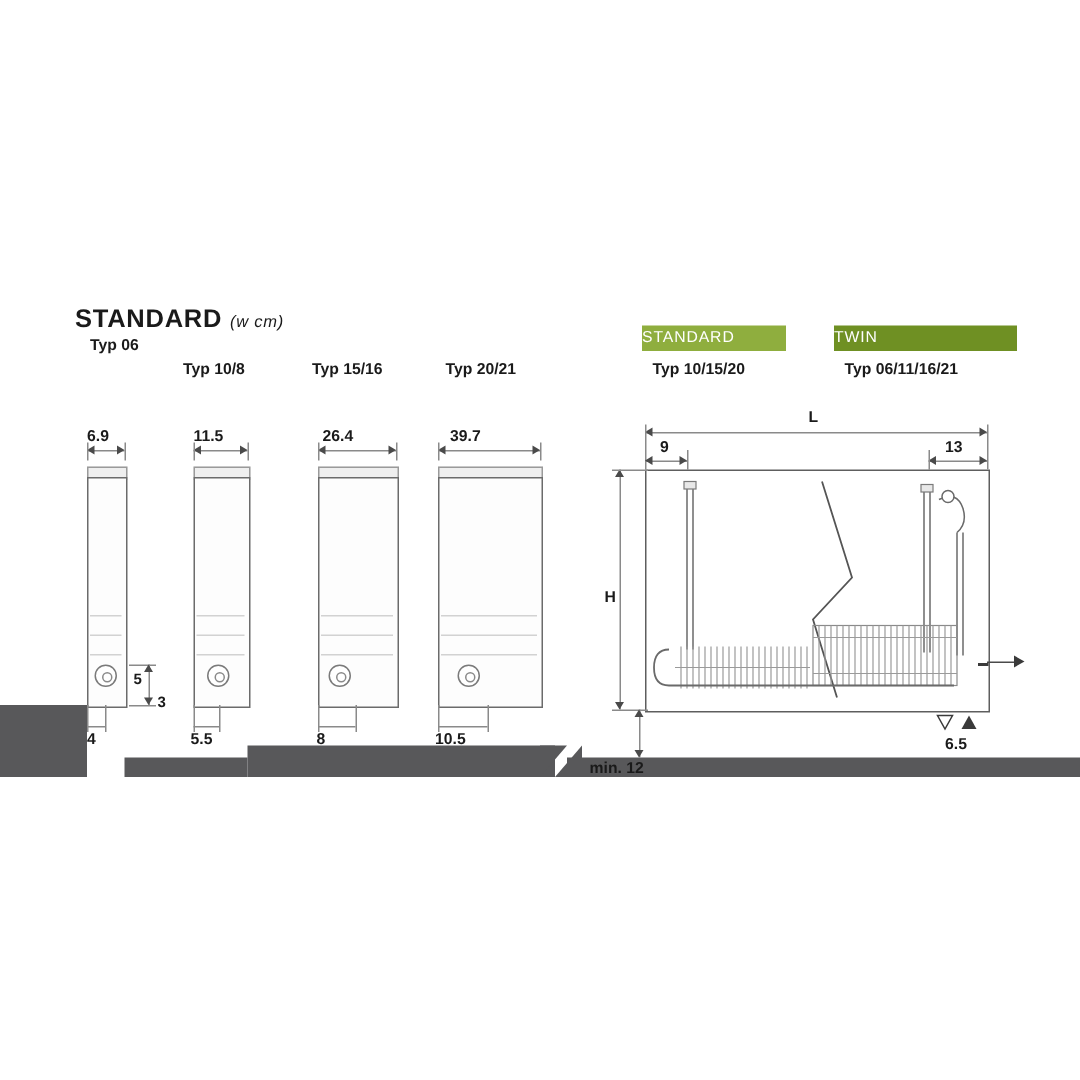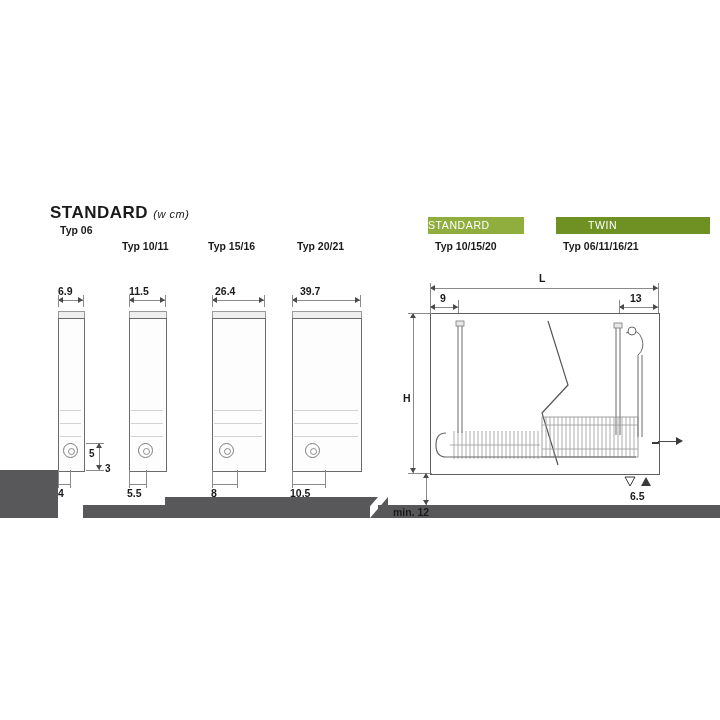--- a/index.html
+++ b/index.html
@@ -42,21 +42,21 @@
 <body>
 
 <div id="stage">
 
   <div class="t title" style="left:50px;top:203px;">
     <span>STANDARD</span>
     <span class="title-sub">(w cm)</span>
   </div>
 
   <div class="t typ" style="left:60px;top:224px;">Typ 06</div>
-  <div class="t typ" style="left:122px;top:240px;">Typ 10/11</div>
+  <div class="t typ" style="left:122px;top:240px;">Typ 10/8</div>
   <div class="t typ" style="left:208px;top:240px;">Typ 15/16</div>
   <div class="t typ" style="left:297px;top:240px;">Typ 20/21</div>
 
   <div class="thinh" style="left:58px;top:300px;width:25px;"></div>
   <div class="arrowL" style="left:58px;top:297px;"></div>
   <div class="arrowR" style="left:78px;top:297px;"></div>
   <div class="thinv" style="left:58px;top:295px;height:12px;"></div>
   <div class="thinv" style="left:83px;top:295px;height:12px;"></div>
   <div class="t dim" style="left:58px;top:285px;">6.9</div>
 
@@ -132,21 +132,21 @@
   <div class="t dim" style="left:290px;top:487px;">10.5</div>
 
   <div class="grayband" style="left:0px;top:470px;width:58px;height:48px;"></div>
   <div class="grayband" style="left:83px;top:505px;width:82px;height:13px;"></div>
   <div class="grayband" style="left:165px;top:497px;width:205px;height:21px;"></div>
   <div class="grayband" style="left:378px;top:505px;width:342px;height:13px;"></div>
   <div class="tri" style="left:360px;top:497px;border-left:18px solid #58585a;border-bottom:21px solid transparent;"></div>
   <div class="tri" style="left:370px;top:497px;border-right:18px solid #58585a;border-top:21px solid transparent;"></div>
 
   <div class="badge std" style="left:428px;top:217px;width:96px;">STANDARD</div>
-  <div class="badge twin" style="left:556px;top:217px;width:122px;padding-left:32px;">TWIN</div>
+  <div class="badge twin" style="left:556px;top:217px;width:122px;">TWIN</div>
   <div class="t typ" style="left:435px;top:240px;">Typ 10/15/20</div>
   <div class="t typ" style="left:563px;top:240px;">Typ 06/11/16/21</div>
 
   <div class="thinh" style="left:430px;top:288px;width:228px;"></div>
   <div class="arrowL" style="left:430px;top:285px;"></div>
   <div class="arrowR" style="left:653px;top:285px;"></div>
   <div class="thinv" style="left:430px;top:283px;height:30px;"></div>
   <div class="thinv" style="left:658px;top:283px;height:30px;"></div>
   <div class="t dim" style="left:539px;top:272px;">L</div>
 

